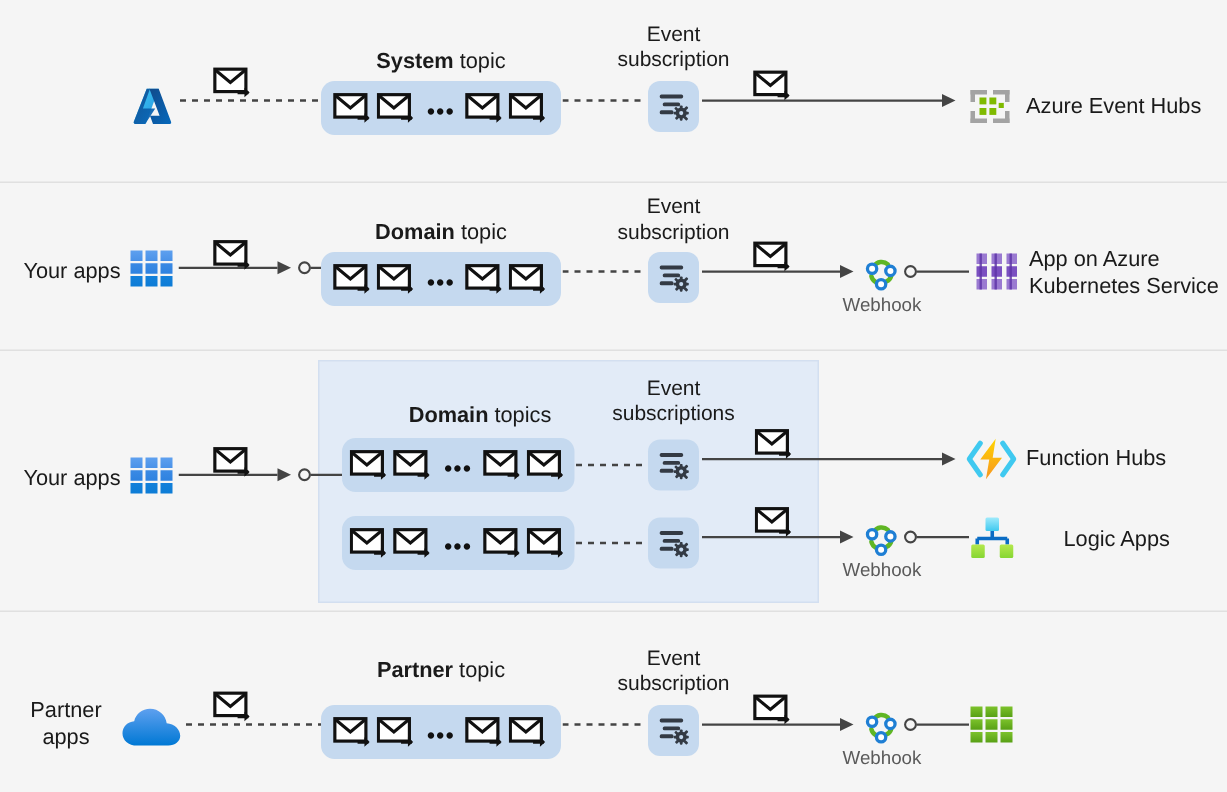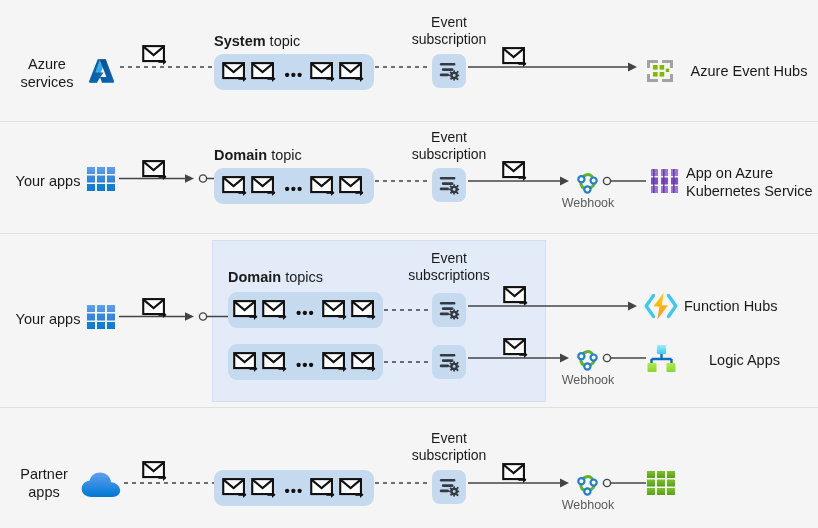--- a/index.html
+++ b/index.html
@@ -28,20 +28,21 @@
     color: #1a1a1a;
     font-size: 14.5px;
     line-height: 18px;
     white-space: pre-line;
   }
   .label-center { text-align: center; }
 
   .topic-title {
     font-size: 14.5px;
     color: #1a1a1a;
+    text-align: center;
     white-space: nowrap;
   }
   .topic-title b { font-weight: bold; }
 
   .sub-title {
     font-size: 14px;
     color: #1a1a1a;
     text-align: center;
     line-height: 17px;
     white-space: pre-line;
@@ -264,22 +265,20 @@
         <rect x="12" y="3" width="9" height="9" rx="1" fill="url(#gLogicTop)"></rect>
         <path d="M16.5 12 v5 M6.5 17 h20 M6.5 17 v4 M26.5 17 v4" fill="none" stroke="#0a6cc4" stroke-width="2.4"></path>
         <rect x="2.5" y="21" width="9" height="9" rx="1" fill="url(#gLogicBot)"></rect>
         <rect x="21.5" y="21" width="9" height="9" rx="1" fill="url(#gLogicBot)"></rect>
       </symbol>
     </defs>
   </svg>
 
   <div class="row" style="top:0; height:122px;">
 
-    <div class="abs label label-center" style="left:14px; top:55px; width:66px; text-align:center;">Azure
-services</div>
 
     <span class="abs ico" style="left:85px; top:55px;">
       <svg width="32" height="32">
           <use href="#sym-azure"></use>
         </svg>
     </span>
 
     <svg class="abs" style="left:120px; top:64px;" width="98" height="6">
       <line x1="0" y1="3" x2="96" y2="3" stroke="#444" stroke-width="1.6" stroke-dasharray="4 4"></line>
     </svg>
@@ -340,21 +339,21 @@
       <svg width="27" height="23">
           <use href="#sym-envelope"></use>
         </svg>
     </span>
 
     <span class="abs ico" style="left:644px; top:55px;">
       <svg width="32" height="32">
           <use href="#sym-eventhubs"></use>
         </svg>
     </span>
-    <div class="abs label" style="left:684px; top:62px; width:130px;text-align:center;">Azure Event Hubs</div>
+    <div class="abs label" style="left:684px; top:62px; width:130px;">Azure Event Hubs</div>
   </div>
 
   <div class="row" style="top:122px; height:112px;">
 
     <div class="abs label" style="left:10px; top:50px; width:76px; text-align:center;">Your apps</div>
 
     <span class="abs ico" style="left:85px; top:41px;">
       <svg width="32" height="32">
           <use href="#sym-apps-grid"></use>
         </svg>
@@ -463,21 +462,21 @@
       <path d="M66 3.2 L75 7.5 L66 11.8 Z" fill="#444"></path>
       <circle cx="84" cy="7.5" r="3.6" fill="#f5f5f5" stroke="#444" stroke-width="1.4"></circle>
       <line x1="88" y1="7.5" x2="114" y2="7.5" stroke="#444" stroke-width="1.5"></line>
     </svg>
     <span class="abs ico" style="left:142px; top:63px;">
       <svg width="27" height="23">
           <use href="#sym-envelope"></use>
         </svg>
     </span>
 
-    <div class="abs topic-title" style="left:228px; top:35px; width:160px;">
+    <div class="abs topic-title" style="left:240px; top:35px; width:160px;">
       <b>Domain</b><span> topics</span>
     </div>
 
     <div class="abs topic-box" style="left:228px; top:58px; width:155px; height:36px;">
       <span class="ico">
           <svg width="27" height="23">
             <use href="#sym-envelope"></use>
           </svg>
         </span>
       <span class="ico">
@@ -607,20 +606,23 @@
 
     <svg class="abs" style="left:124px; top:72px;" width="94" height="6">
       <line x1="0" y1="3" x2="92" y2="3" stroke="#444" stroke-width="1.6" stroke-dasharray="4 4"></line>
     </svg>
     <span class="abs ico" style="left:142px; top:52px;">
       <svg width="27" height="23">
           <use href="#sym-envelope"></use>
         </svg>
     </span>
 
+    <div class="abs topic-title" style="left:214px; top:31px; width:160px;">
+      <b>Partner</b><span> topic</span>
+    </div>
 
     <div class="abs topic-box" style="left:214px; top:62px; width:160px; height:36px;">
       <span class="ico">
           <svg width="27" height="23">
             <use href="#sym-envelope"></use>
           </svg>
         </span>
       <span class="ico">
           <svg width="27" height="23">
             <use href="#sym-envelope"></use>

